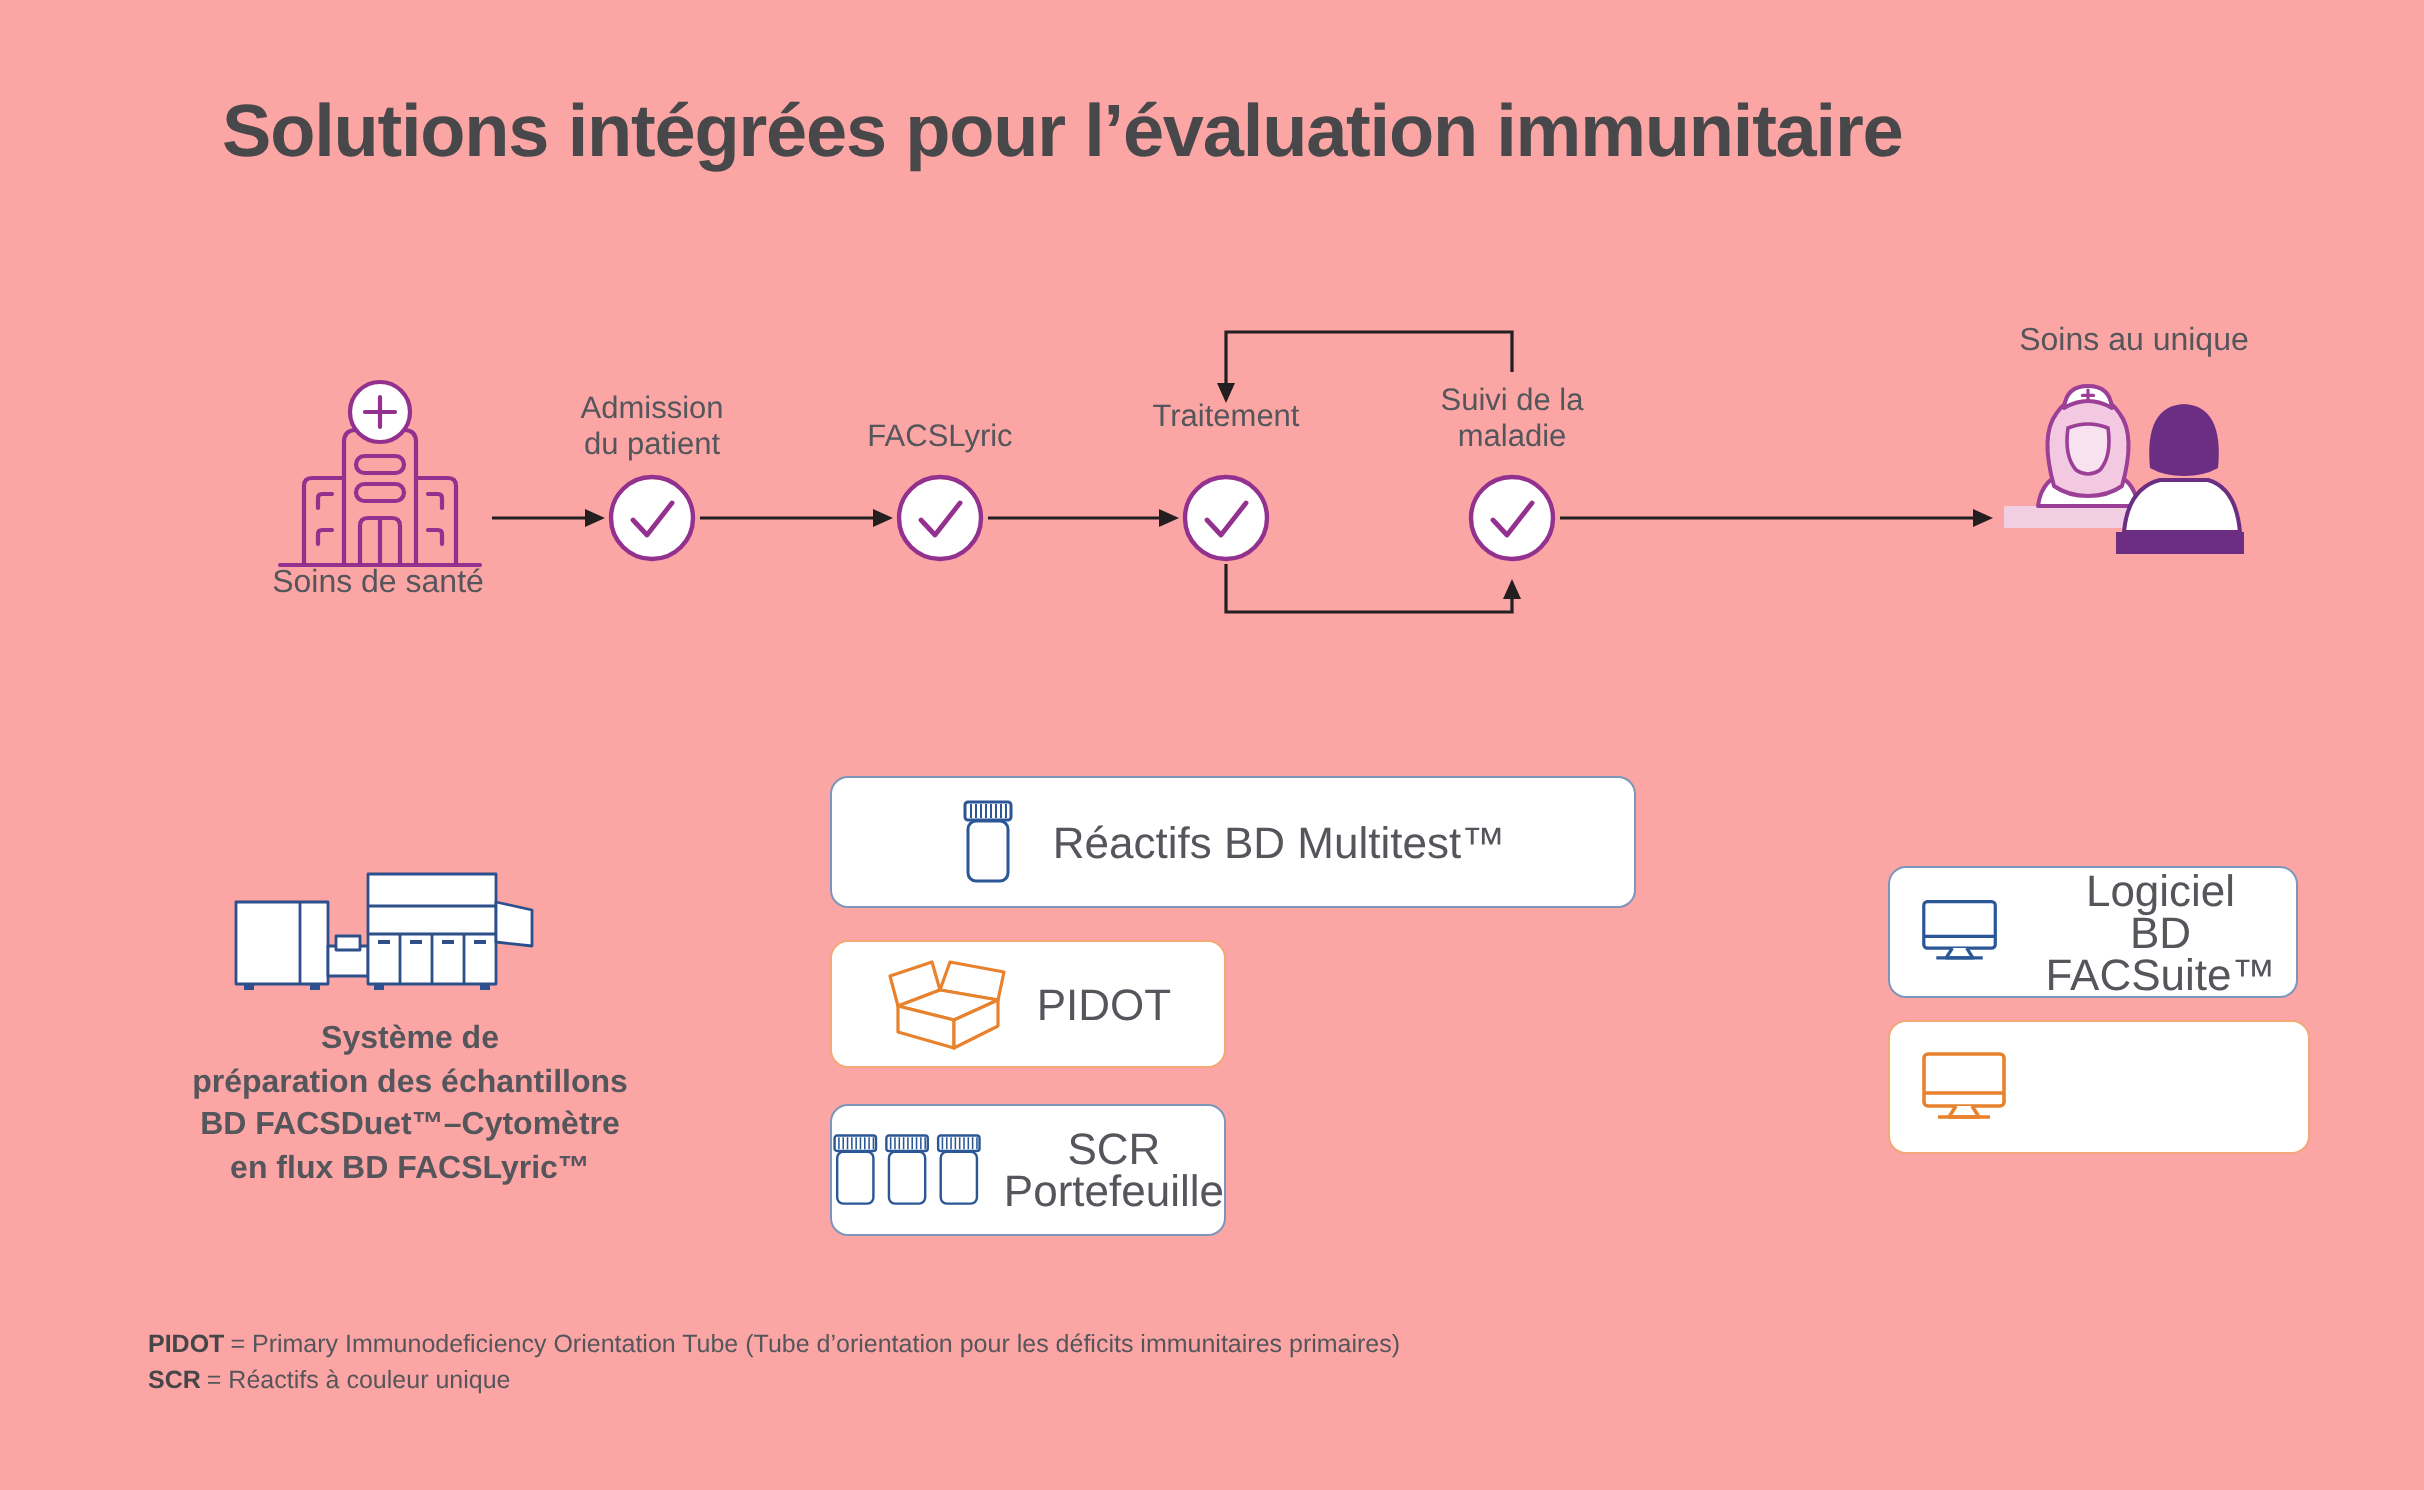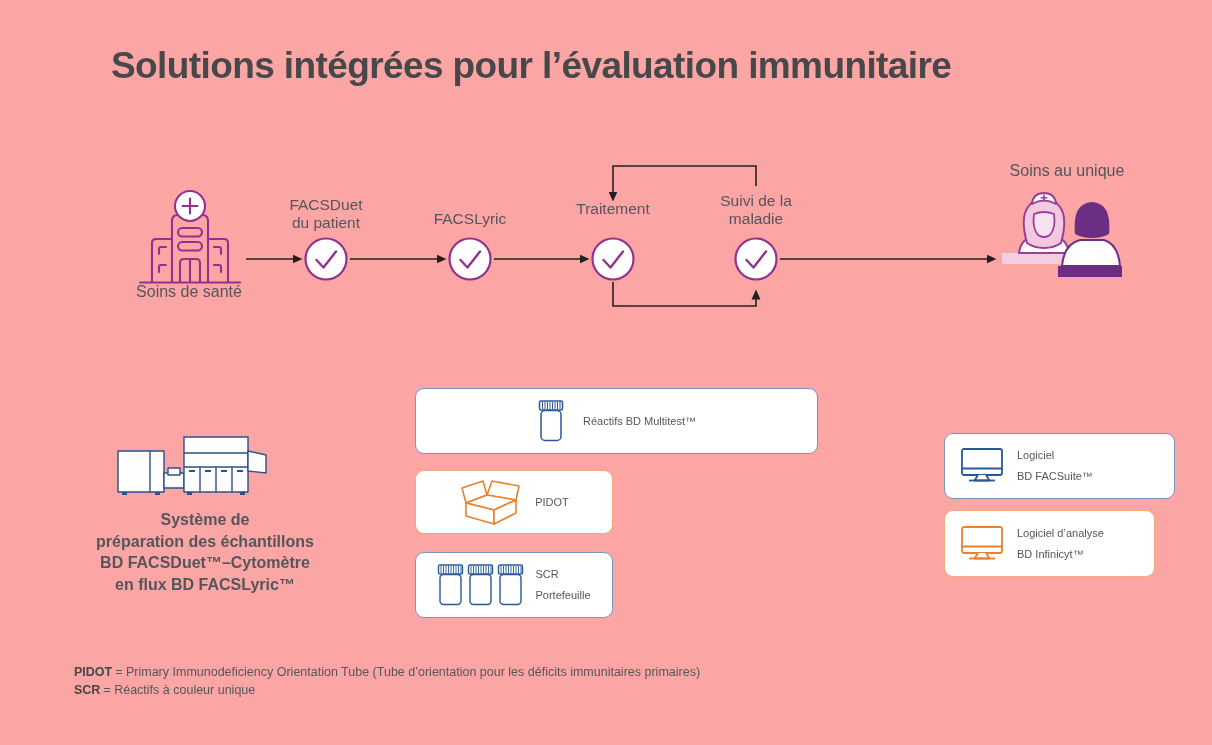--- a/index.html
+++ b/index.html
@@ -8,21 +8,21 @@
   .abs{position:absolute;}
   .title{position:absolute;left:111px;top:44px;margin:0;font-size:37px;font-weight:700;
          color:#48484A;letter-spacing:-0.6px;line-height:44px;}
   .lbl{position:absolute;text-align:center;font-size:15.5px;line-height:18px;color:#54565B;
        white-space:pre-line;}
   .lbl.big{font-size:16px;}
   .arrows{position:absolute;left:0;top:0;pointer-events:none;}
   .box{position:absolute;background:#fff;border-radius:9px;display:flex;align-items:center;box-sizing:border-box;}
   .box.blue{border:1.6px solid #7C96BA;}
   .box.orange{border:1.6px solid #F2A878;}
-  .box .txt{font-size:11px;line-height:21px;color:#54565B;white-space:pre-line;}
+  .box .txt{font-size:22px;line-height:21px;color:#54565B;white-space:pre-line;text-align:center;}
   .box.center{justify-content:center;}
   .box .gap18{margin-right:18px;}
   .box .gap10{margin-right:10px;}
   .box .gap14{margin-right:14px;}
   .box.padded{padding-left:16px;}
   .instr-label{position:absolute;left:83px;top:509px;width:244px;text-align:center;
                font-size:16px;line-height:21.5px;white-space:pre-line;color:#54565B;font-weight:bold;}
   .footnotes{position:absolute;left:74px;top:663px;font-size:12.5px;line-height:18px;color:#54565B;}
   .footnotes b{color:#464648;margin-right:3px;}
   svg{display:block;}
@@ -80,21 +80,21 @@
   </svg>
   <svg class="abs" style="left:589px;top:235px;" width="48" height="48" viewBox="0 0 48 48">
     <circle cx="24" cy="24" r="20.5" fill="#fff" stroke="#93328E" stroke-width="2.2"></circle>
     <path d="M14.5,25 L21.5,32.5 L34,16.5" fill="none" stroke="#93328E" stroke-width="2.4" stroke-linecap="round" stroke-linejoin="round"></path>
   </svg>
   <svg class="abs" style="left:732px;top:235px;" width="48" height="48" viewBox="0 0 48 48">
     <circle cx="24" cy="24" r="20.5" fill="#fff" stroke="#93328E" stroke-width="2.2"></circle>
     <path d="M14.5,25 L21.5,32.5 L34,16.5" fill="none" stroke="#93328E" stroke-width="2.4" stroke-linecap="round" stroke-linejoin="round"></path>
   </svg>
 
-  <div class="lbl" style="left:256px;top:196px;width:140px;">FACSDuet
+  <div class="lbl" style="left:256px;top:196px;width:140px;">Admission
 du patient</div>
   <div class="lbl" style="left:400px;top:210px;width:140px;">FACSLyric</div>
   <div class="lbl" style="left:543px;top:200px;width:140px;">Traitement</div>
   <div class="lbl" style="left:686px;top:192px;width:140px;">Suivi de la
 maladie</div>
 
   <div class="lbl big" style="left:982px;top:162px;width:170px;">Soins au unique</div>
   <svg class="abs" style="left:1002px;top:188px;" width="120" height="92" viewBox="0 0 120 92">
     <rect x="0" y="65" width="92" height="11" fill="#F3CDE2"></rect>
     <path d="M17,65 Q19,50 33,48 H51 Q65,50 67,65 Z" fill="#fff" stroke="#9B3F97" stroke-width="2" stroke-linejoin="round"></path>
@@ -172,21 +172,21 @@
       <g stroke="#2B5797" stroke-width="0.9">
         <path d="M4,2 V9 M6.5,2 V9 M9,2 V9 M11.5,2 V9 M14,2 V9 M16.5,2 V9 M19,2 V9 M21.5,2 V9 M24,2 V9"></path>
         <path d="M34,2 V9 M36.5,2 V9 M39,2 V9 M41.5,2 V9 M44,2 V9 M46.5,2 V9 M49,2 V9 M51.5,2 V9 M54,2 V9"></path>
         <path d="M64,2 V9 M66.5,2 V9 M69,2 V9 M71.5,2 V9 M74,2 V9 M76.5,2 V9 M79,2 V9 M81.5,2 V9 M84,2 V9"></path>
       </g>
     </svg>
     <span class="txt">SCR
 Portefeuille</span>
   </div>
 
-  <div class="box blue padded" style="left:944px;top:433px;width:231px;height:66px;">
+  <div class="box blue padded" style="left:944px;top:433px;width:205px;height:66px;">
     <svg class="gap14" width="42" height="36" viewBox="0 0 42 36">
       <g stroke="#2B5797" stroke-width="1.8" fill="#fff" stroke-linejoin="round">
         <rect x="1" y="1" width="40" height="26" rx="2"></rect>
         <path d="M1,20.5 H41"></path>
         <path d="M17,27 L13.5,32.5 H28.5 L25,27"></path>
         <path d="M8,32.5 H34"></path>
       </g>
     </svg>
     <span class="txt">Logiciel
 BD FACSuite™</span>
@@ -194,22 +194,20 @@
 
   <div class="box orange padded" style="left:944px;top:510px;width:211px;height:67px;">
     <svg class="gap14" width="42" height="36" viewBox="0 0 42 36">
       <g stroke="#E8822D" stroke-width="1.8" fill="#fff" stroke-linejoin="round">
         <rect x="1" y="1" width="40" height="26" rx="2"></rect>
         <path d="M1,20.5 H41"></path>
         <path d="M17,27 L13.5,32.5 H28.5 L25,27"></path>
         <path d="M8,32.5 H34"></path>
       </g>
     </svg>
-    <span class="txt">Logiciel d’analyse
-BD Infinicyt™</span>
   </div>
 
   <div class="footnotes">
     <div><b>PIDOT</b><span>= Primary Immunodeficiency Orientation Tube (Tube d’orientation pour les déficits immunitaires primaires)</span></div>
     <div><b>SCR</b><span>= Réactifs à couleur unique</span></div>
   </div>
 
 </div>
 
 </body></html>

